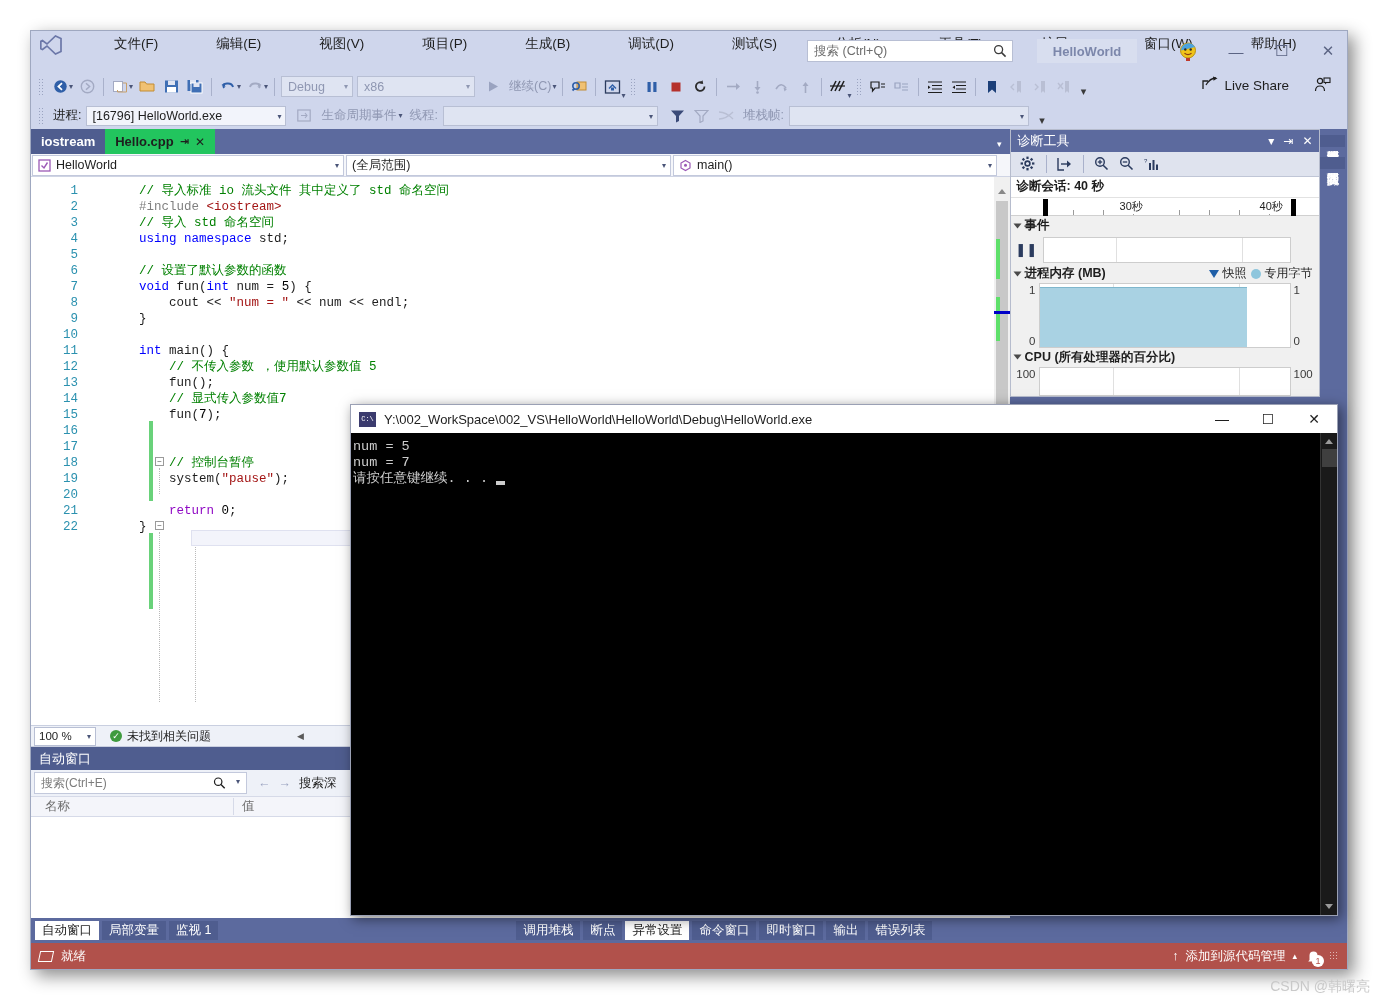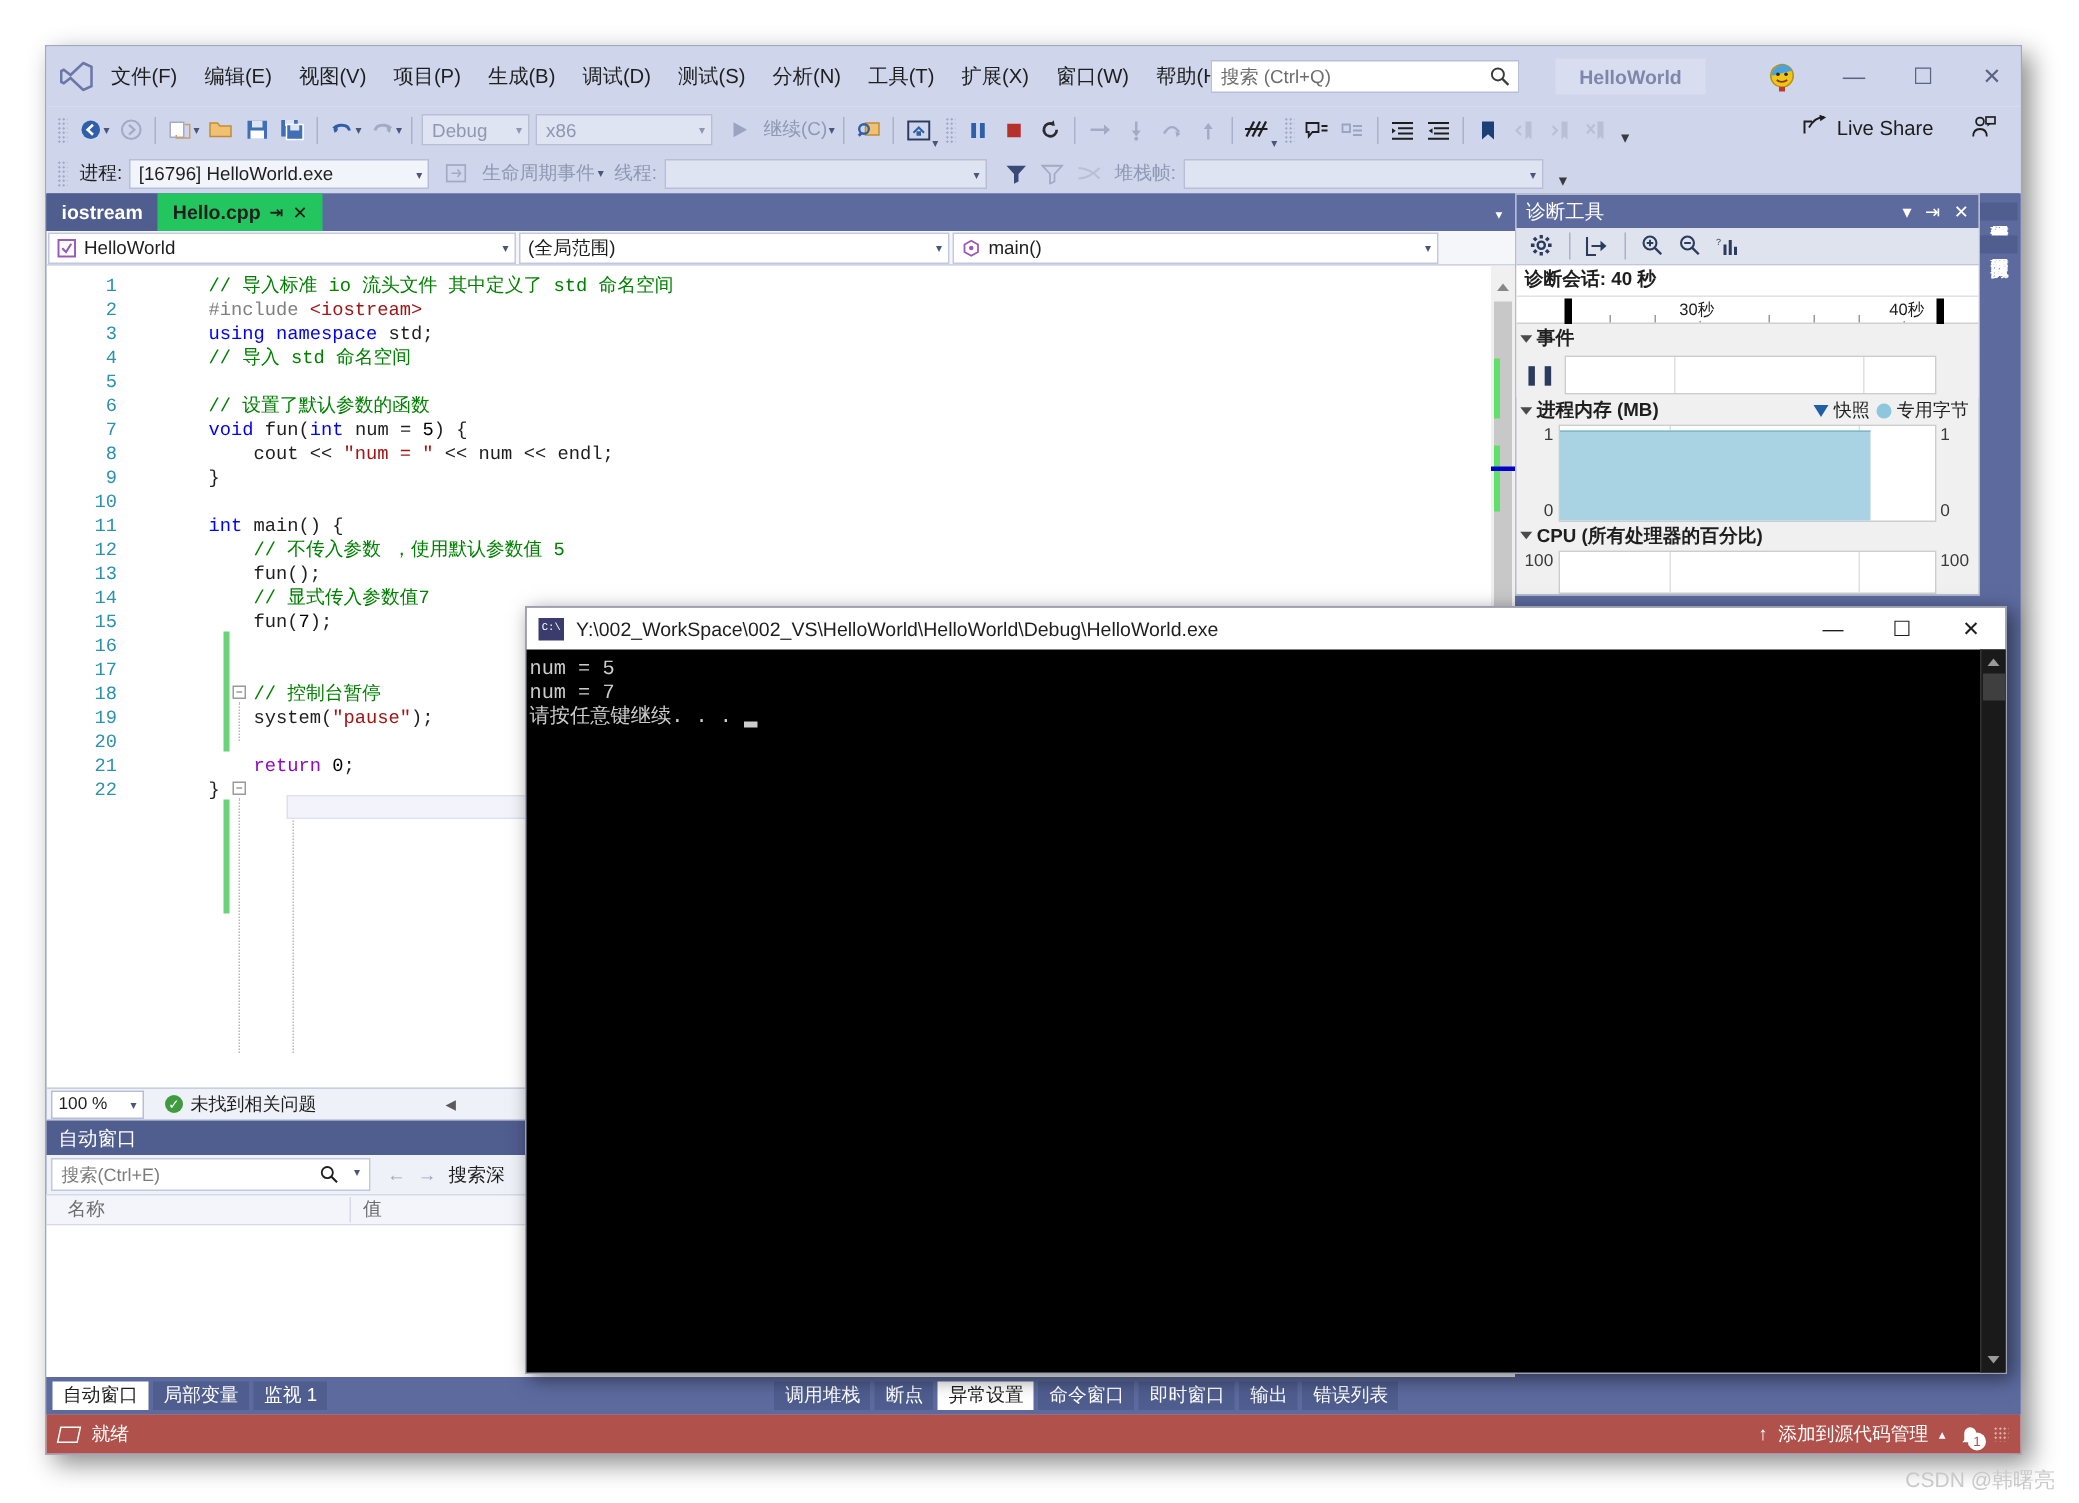--- a/index.html
+++ b/index.html
@@ -12,21 +12,21 @@
   }
   
   #vs-window{
     position:absolute; left:30px; top:30px; width:1318px; height:940px;
     background:#eef1f8;
     box-shadow:6px 6px 16px rgba(0,0,0,.45);
     display:flex; flex-direction:column;
     border:1px solid #9fa8c0;
   }
   
-  .menubar{ height:40px; background:#cfd6ec; display:flex; align-items:center; padding-left:6px; position:relative;}
+  .menubar{ height:40px; background:#cfd6ec; display:flex; align-items:flex-start; padding-left:6px; position:relative;gap:40px;}
   .vs-logo{ width:28px;height:28px; display:flex;align-items:center;justify-content:center;}
   .vs-logo svg{ display:block; }
   .menu-item{ padding:4px 9px; font-size:13.5px; color:#1e1e1e; white-space:nowrap; cursor:default;}
   .search-box{
     position:absolute; left:776px; top:9px; width:206px; height:22px;
     background:#fff; border:1px solid #b8bfd4; display:flex;align-items:center;
     padding-left:6px; font-size:12.5px; color:#6d6d6d;
   }
   .search-box .mag{ position:absolute; right:5px; top:3px; }
   .proj-chip{
@@ -554,21 +554,21 @@
         <div class="navsel" style="width:312px;">
           <span class="ic">
             <svg width="13" height="13" viewBox="0 0 13 13">
                 <rect x="1" y="1" width="11" height="11" fill="none" stroke="#9b59b6" stroke-width="1.3"></rect>
                 <path d="M3.5 6.5 L6 9 L9.5 3.5" fill="none" stroke="#9b59b6" stroke-width="1.4"></path>
               </svg>
           </span>
           <span>HelloWorld</span>
           <span class="ar">▾</span>
         </div>
-        <div class="navsel" style="width:287px;">
+        <div class="navsel" style="width:325px;">
           <span>(全局范围)</span>
           <span class="ar">▾</span>
         </div>
         <div class="navsel" style="width:324px;">
           <span class="ic">
             <svg width="13" height="13" viewBox="0 0 13 13">
                 <path d="M6.5 1.5 L11 4 v5 l-4.5 2.5 L2 9 V4z" fill="none" stroke="#9b59b6" stroke-width="1.2"></path>
                 <circle cx="6.5" cy="6.3" r="1.5" fill="#9b59b6"></circle>
               </svg>
           </span>
@@ -594,22 +594,22 @@
 
         <div class="vline" style="top:291px;height:26px;"></div>
         <div class="vline" style="top:355px;height:170px;"></div>
         <div class="vline" style="left:164px;top:355px;height:170px;"></div>
 
         <div class="hilite" style="top:353px;"></div>
 
         <div class="code-area" id="code-area">
             <div class="crow" style="padding-left: 108px;"><com>// 导入标准 io 流头文件 其中定义了 std 命名空间</com></div>
             <div class="crow" style="padding-left: 108px;"><pp>#include </pp><str>&lt;iostream&gt;</str></div>
+            <div class="crow" style="padding-left: 108px;"><com>// 导入 std 命名空间</com></div>
             <div class="crow" style="padding-left: 108px;"><kwd>using namespace</kwd> <id>std</id>;</div>
-            <div class="crow" style="padding-left: 108px;"><com>// 导入 std 命名空间</com></div>
             <div class="crow" style="padding-left: 108px;">&nbsp;</div>
             <div class="crow" style="padding-left: 108px;"><com>// 设置了默认参数的函数</com></div>
             <div class="crow" style="padding-left: 108px;"><kwd>void</kwd> <id>fun</id>(<kwd>int</kwd> <id>num</id> = <num>5</num>) {</div>
             <div class="crow" style="padding-left: 108px;">    <id>cout</id> &lt;&lt; <str>"num = "</str> &lt;&lt; <id>num</id> &lt;&lt; <id>endl</id>;</div>
             <div class="crow" style="padding-left: 108px;">}</div>
             <div class="crow" style="padding-left: 108px;">&nbsp;</div>
             <div class="crow" style="padding-left: 108px;"><kwd>int</kwd> <id>main</id>() {</div>
             <div class="crow" style="padding-left: 108px;">    <com>// 不传入参数 ，使用默认参数值 5</com></div>
             <div class="crow" style="padding-left: 108px;">    <id>fun</id>();</div>
             <div class="crow" style="padding-left: 108px;">    <com>// 显式传入参数值7</com></div>

